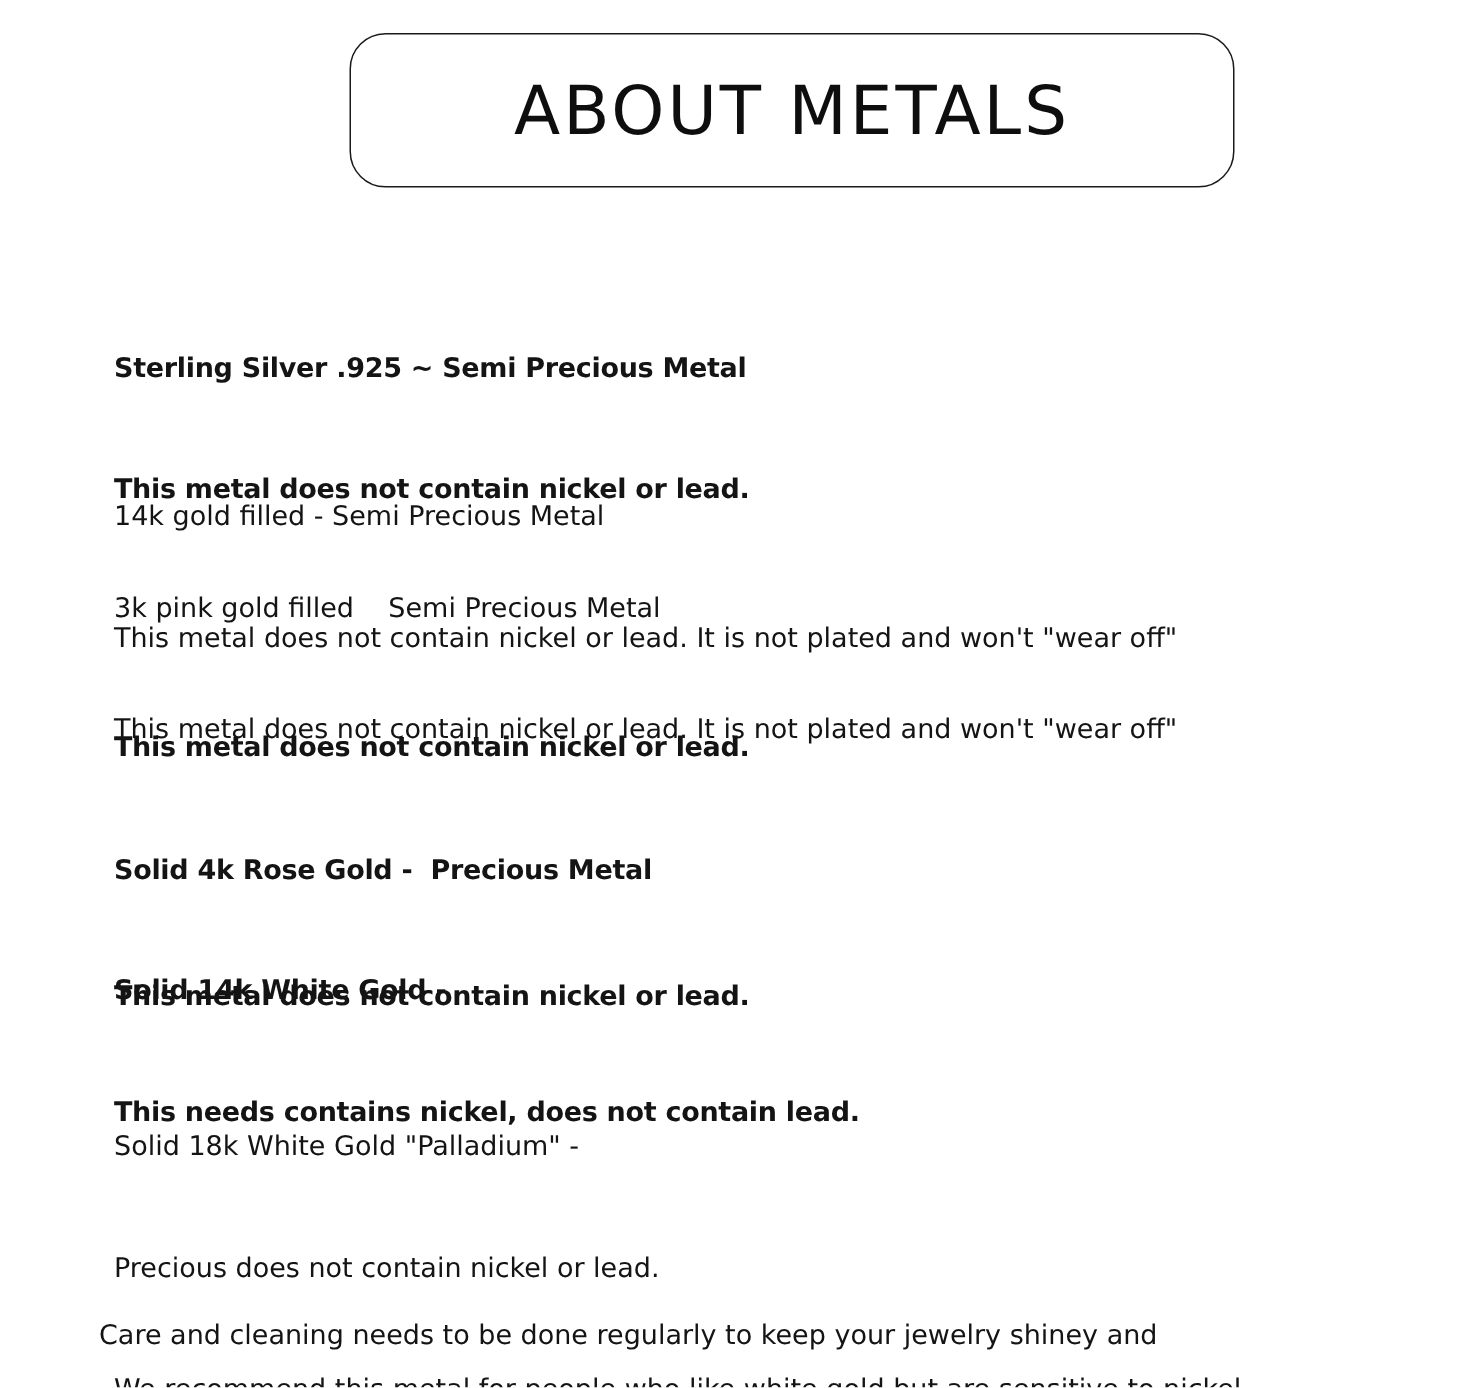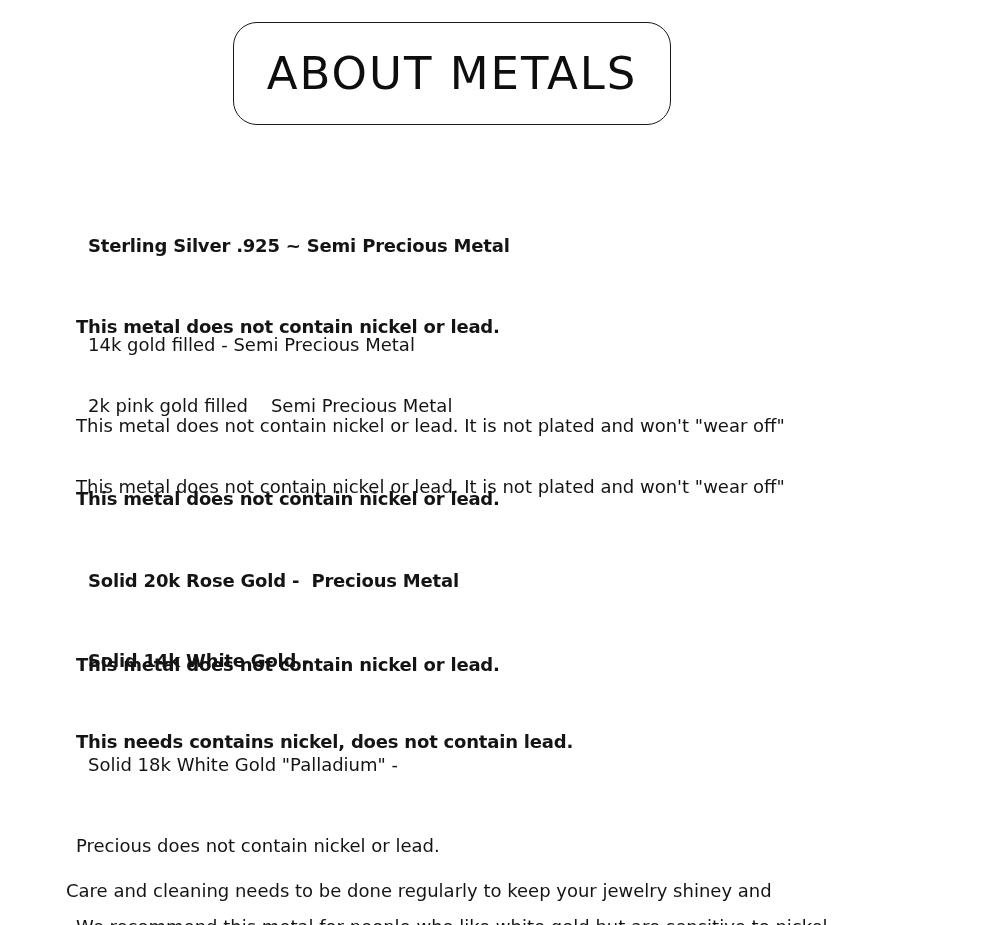--- a/index.html
+++ b/index.html
@@ -13,21 +13,21 @@
     height: 925px;
     background: #ffffff;
     font-family: "DejaVu Sans", "Liberation Sans", sans-serif;
     color: #141414;
     overflow: hidden;
   }
   .title-box {
     position: absolute;
     left: 233px;
     top: 22px;
-    width: 438px;
+    width: 590px;
     height: 103px;
     border: 1.5px solid #1a1a1a;
     border-radius: 24px;
     background: #ffffff;
     display: flex;
     align-items: center;
     justify-content: center;
     box-sizing: border-box;
   }
   .title-box h1 {
@@ -40,21 +40,21 @@
   }
   .metal-section {
     position: absolute;
     left: 76px;
     width: 900px;
     font-size: 18px;
     line-height: 27px;
     white-space: pre-wrap;
   }
   .metal-section .heading {
-    margin-left: 12px;
+    margin-left: 0;
   }
   .metal-section.bold .heading,
   .metal-section.bold .line {
     font-weight: bold;
     letter-spacing: -0.2px;
   }
   .metal-section .line.gap-top {
     margin-top: 3px;
   }
   .footer-note {
@@ -88,30 +88,30 @@
     <div class="heading">Sterling Silver .925 ~ Semi Precious Metal</div>
     <div class="line">This metal does not contain nickel or lead.</div>
   </section>
 
   <section id="sec-1" class="metal-section">
     <div class="heading">14k gold filled - Semi Precious Metal</div>
     <div class="line">This metal does not contain nickel or lead. It is not plated and won't "wear off"</div>
   </section>
 
   <section id="sec-2" class="metal-section">
-    <div class="heading">2k pink gold filled    Semi Precious Metal</div>
+    <div class="heading">3k pink gold filled    Semi Precious Metal</div>
     <div class="line">This metal does not contain nickel or lead. It is not plated and won't "wear off"</div>
   </section>
 
   <section id="sec-3" class="metal-section bold">
     <div class="line gap-top">This metal does not contain nickel or lead.</div>
   </section>
 
   <section id="sec-4" class="metal-section bold">
-    <div class="heading">Solid 20k Rose Gold -  Precious Metal</div>
+    <div class="heading">Solid 4k Rose Gold -  Precious Metal</div>
     <div class="line gap-top">This metal does not contain nickel or lead.</div>
   </section>
 
   <section id="sec-5" class="metal-section bold">
     <div class="heading">Solid 14k White Gold -</div>
     <div class="line">This needs contains nickel, does not contain lead.</div>
   </section>
 
   <section id="sec-6" class="metal-section">
     <div class="heading">Solid 18k White Gold "Palladium" -</div>

